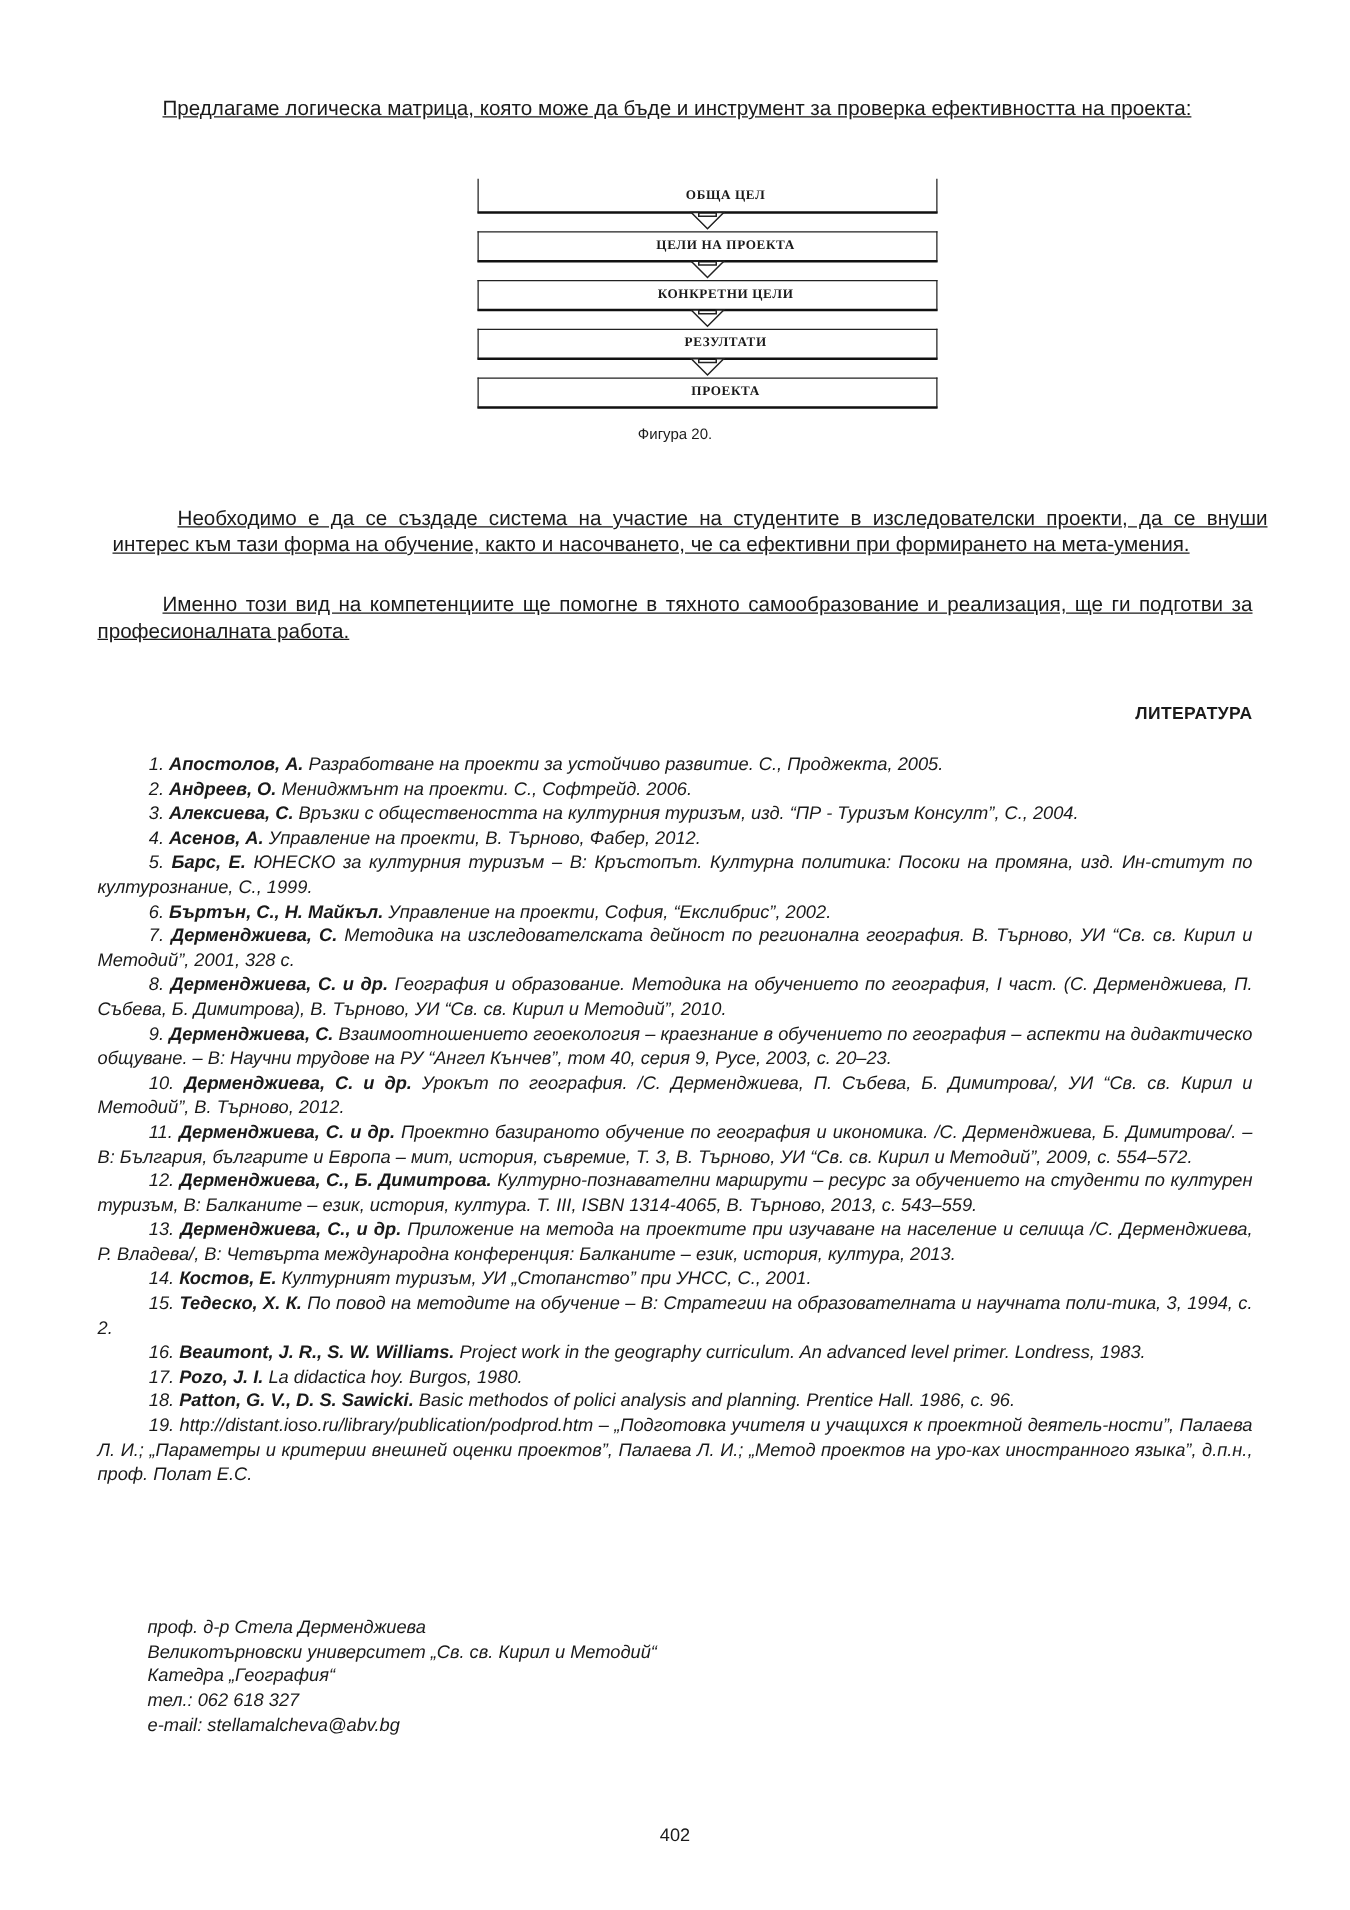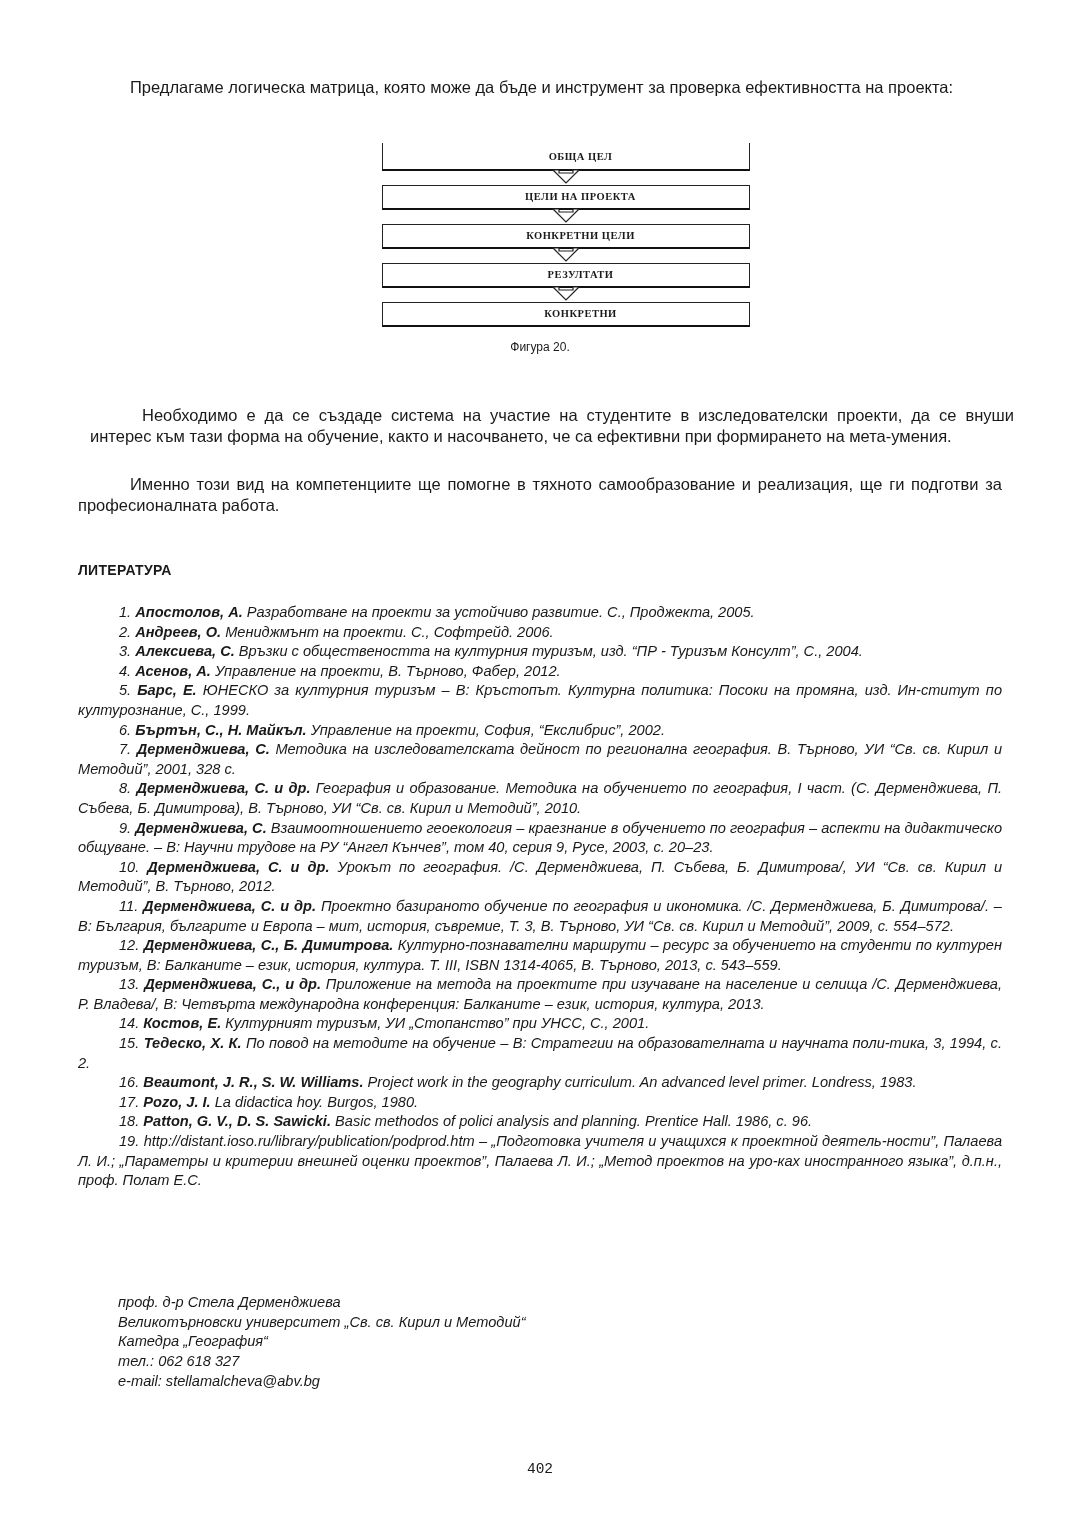--- a/index.html
+++ b/index.html
@@ -5,56 +5,56 @@
     html, body { margin: 0; padding: 0; background: #ffffff; }
     body {
       width: 1080px; height: 1528px; position: relative; overflow: hidden;
       font-family: "Liberation Sans", sans-serif; color: #1a1a1a;
     }
     .page { position: absolute; left: 78px; top: 0; width: 924px; }
     p.body-para {
       margin: 0; font-size: 16.5px; line-height: 21px; text-align: justify;
       text-indent: 52px; font-family: "Liberation Sans", sans-serif;
       transform-origin: left top;
+      text-decoration: underline;
     }
     .para1 { position: absolute; top: 77px; left: 0; width: 924px; }
     .figure { position: absolute; top: 143px; left: 304px; width: 368px; }
     .fig-box {
       position: relative; height: 22px; border: 1px solid #222; border-bottom: 2px solid #111;
       text-align: center; font-family: "Liberation Serif", serif; font-weight: bold;
       font-size: 10.5px; line-height: 22px; letter-spacing: 0.5px; background: #fff; padding-left: 29px;
     }
     .fig-box.first { border-top: none; height: 26px; line-height: 28px; }
     .fig-arrow { height: 14px; position: relative; }
     .fig-arrow svg { position: absolute; left: 169px; top: -2px; }
     .fig-caption {
       position: absolute; top: 340px; left: 0; width: 924px; text-align: center;
       font-size: 12px;
     }
     .para2 { position: absolute; top: 405px; left: 12px; width: 924px; }
     .para3 { position: absolute; top: 474px; left: 0; width: 924px; }
     .lit-heading {
-      position: absolute; top: 562px; left: 0; width: 924px; text-align: left;
+      position: absolute; top: 562px; left: 0; width: 924px; text-align: right;
       font-weight: bold; font-size: 14px; letter-spacing: 0.3px;
     }
     .refs { position: absolute; top: 603px; left: 0; width: 924px; font-style: italic; }
     .ref {
       margin: 0; font-size: 14.6px; line-height: 19.6px; text-align: justify;
       text-indent: 41px;
     }
     .ref b { font-weight: bold; }
     .signature {
       position: absolute; top: 1293px; left: 40px; font-style: italic;
       font-size: 14.6px; line-height: 19.7px;
     }
     .signature div { white-space: nowrap; }
     .page-number {
       position: absolute; top: 1461px; left: 0; width: 924px; text-align: center;
       font-size: 14.5px;
-      font-family: Liberation Mono, monospace;
     }
   </style>
 </head>
 <body>
 
 <div class="page">
 
   <p class="body-para para1">Предлагаме логическа матрица, която може да бъде и инструмент за проверка ефективността на проекта:</p>
 
   <div class="figure">
@@ -75,21 +75,21 @@
       <svg width="30" height="16" viewBox="0 0 30 16">
           <path d="M2 1 L8 1 L8 4 L22 4 L22 1 L28 1 L15 14 Z" fill="#fff" stroke="#222" stroke-width="1.2"></path>
         </svg>
     </div>
     <div class="fig-box">РЕЗУЛТАТИ</div>
     <div class="fig-arrow">
       <svg width="30" height="16" viewBox="0 0 30 16">
           <path d="M2 1 L8 1 L8 4 L22 4 L22 1 L28 1 L15 14 Z" fill="#fff" stroke="#222" stroke-width="1.2"></path>
         </svg>
     </div>
-    <div class="fig-box">КОНКРЕТНИ</div>
+    <div class="fig-box">ПРОЕКТА</div>
   </div>
 
   <div class="fig-caption">Фигура 20.</div>
 
   <p class="body-para para2">Необходимо е да се създаде система на участие на студентите в изследователски проекти, да се внуши интерес към тази форма на обучение, както и насочването, че са ефективни при формирането на мета-умения.</p>
   <p class="body-para para3">Именно този вид на компетенциите ще помогне в тяхното самообразование и реализация, ще ги подготви за професионалната работа.</p>
 
   <div class="lit-heading">ЛИТЕРАТУРА</div>
 
   <div class="refs" id="refs">

